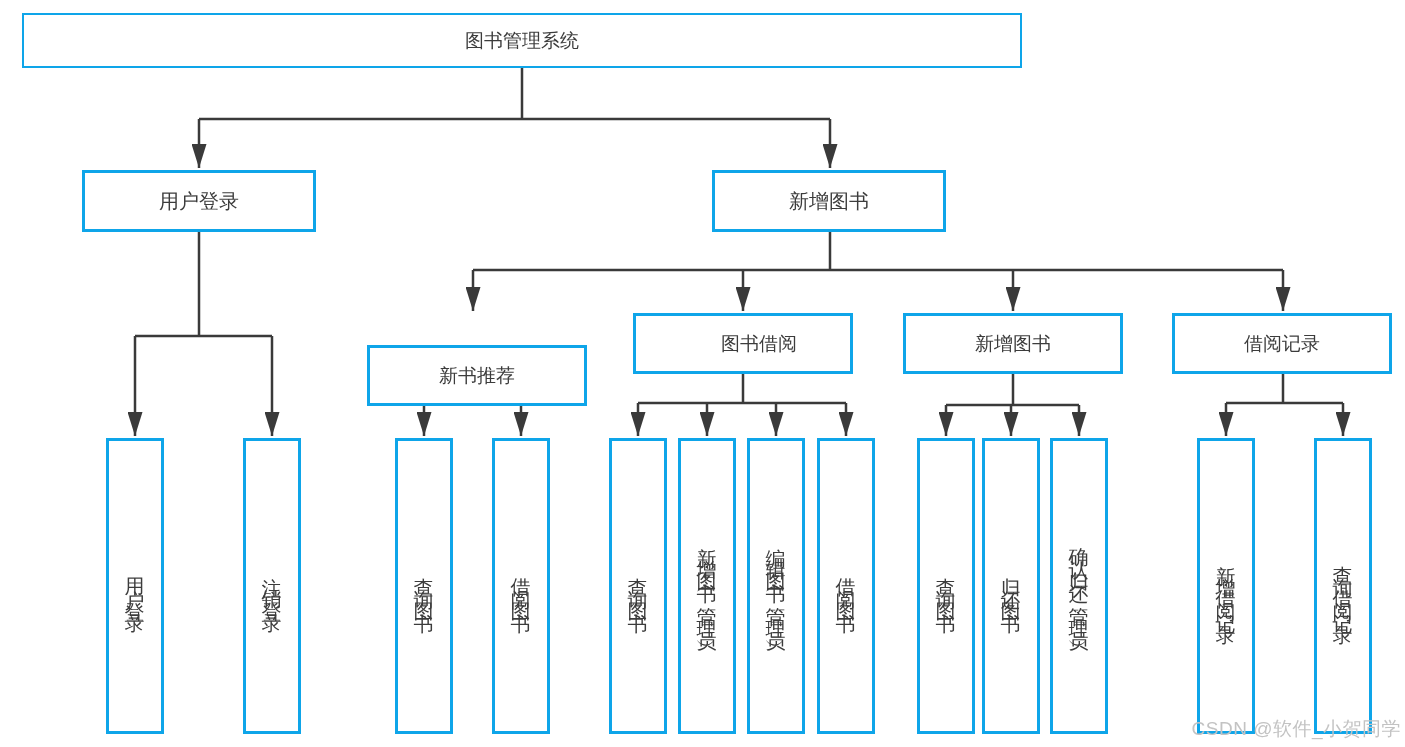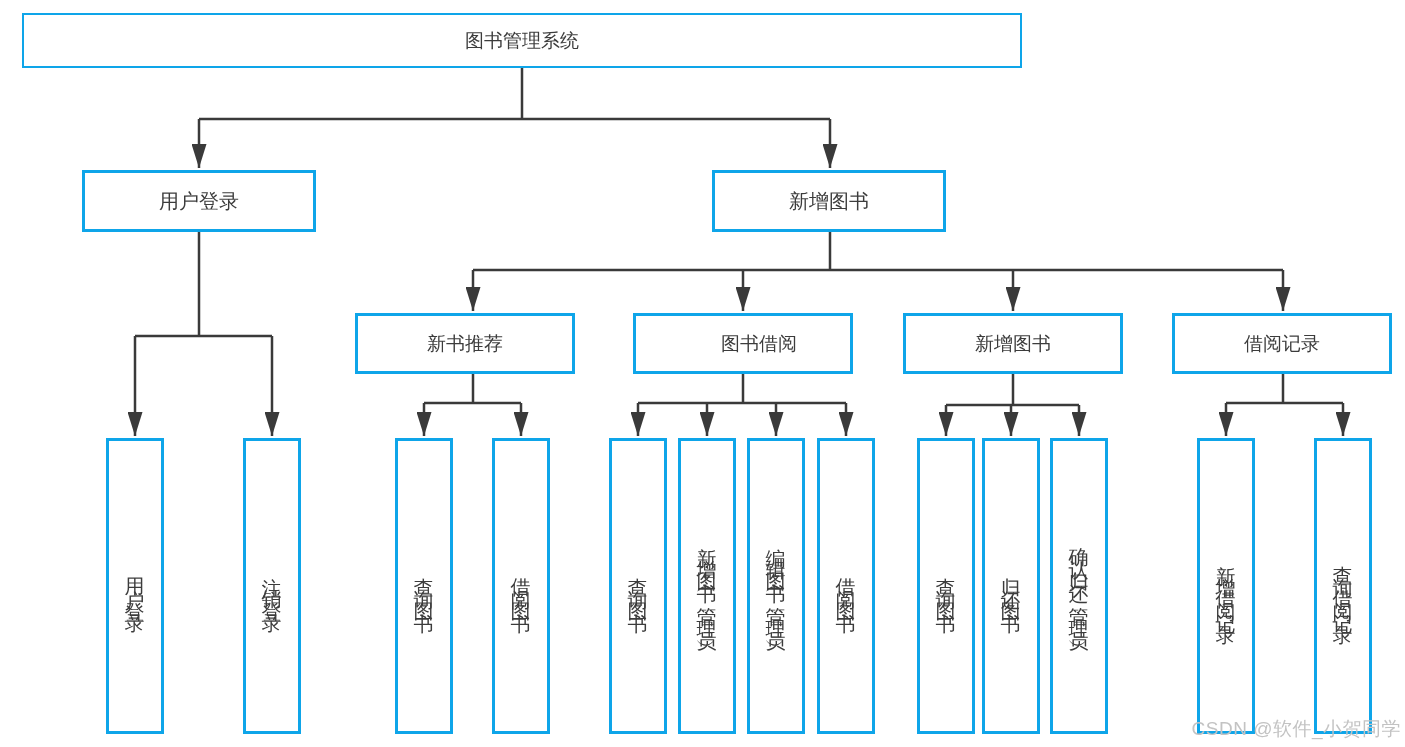--- a/index.html
+++ b/index.html
@@ -128,21 +128,21 @@
     <span>图书管理系统</span>
   </div>
 
   <div class="node l1 user">
     <span>用户登录</span>
   </div>
   <div class="node l1 book">
     <span>新增图书</span>
   </div>
 
-  <div class="node l2" style="left:355px;">
+  <div class="node l2" style="left:367px;margin-top:32px;">
     <span>新书推荐</span>
   </div>
   <div class="node l2" style="left:633px;padding-left:32px;">
     <span>图书借阅</span>
   </div>
   <div class="node l2" style="left:903px;">
     <span>新增图书</span>
   </div>
   <div class="node l2" style="left:1172px;text-align:center;">
     <span>借阅记录</span>

